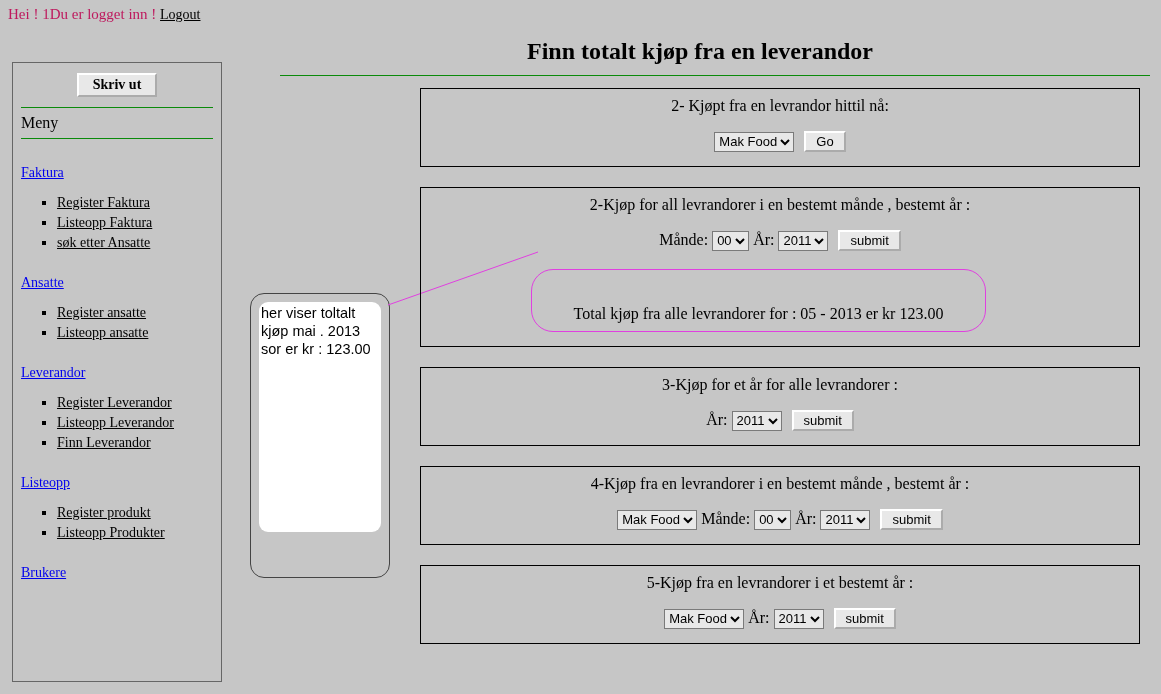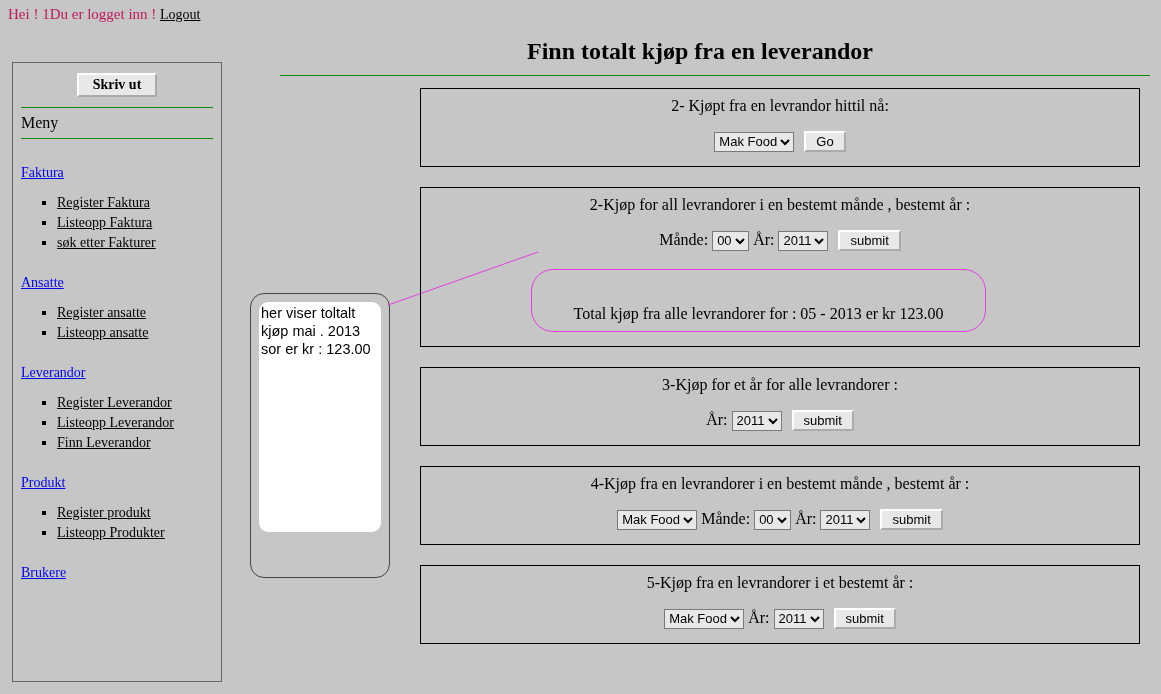--- a/index.html
+++ b/index.html
@@ -175,37 +175,37 @@
   <div class="sidebar-inner">
     <button class="print-btn">Skriv ut</button>
     <hr class="green-line">
     <div class="menu-title">Meny</div>
     <hr class="green-line">
 
     <a class="section-head" href="#">Faktura</a>
     <ul>
       <li><a href="#">Register Faktura</a></li>
       <li><a href="#">Listeopp Faktura</a></li>
-      <li><a href="#">søk etter Fakturer</a></li>
+      <li><a href="#">søk etter Ansatte</a></li>
     </ul>
 
     <a class="section-head" href="#">Ansatte</a>
     <ul>
       <li><a href="#">Register ansatte</a></li>
       <li><a href="#">Listeopp ansatte</a></li>
     </ul>
 
     <a class="section-head" href="#">Leverandor</a>
     <ul>
       <li><a href="#">Register Leverandor</a></li>
       <li><a href="#">Listeopp Leverandor</a></li>
       <li><a href="#">Finn Leverandor</a></li>
     </ul>
 
-    <a class="section-head" href="#">Produkt</a>
+    <a class="section-head" href="#">Listeopp</a>
     <ul>
       <li><a href="#">Register produkt</a></li>
       <li><a href="#">Listeopp Produkter</a></li>
     </ul>
 
     <a class="section-head" href="#">Brukere</a>
   </div>
 </div>
 
 <div class="note-box">

